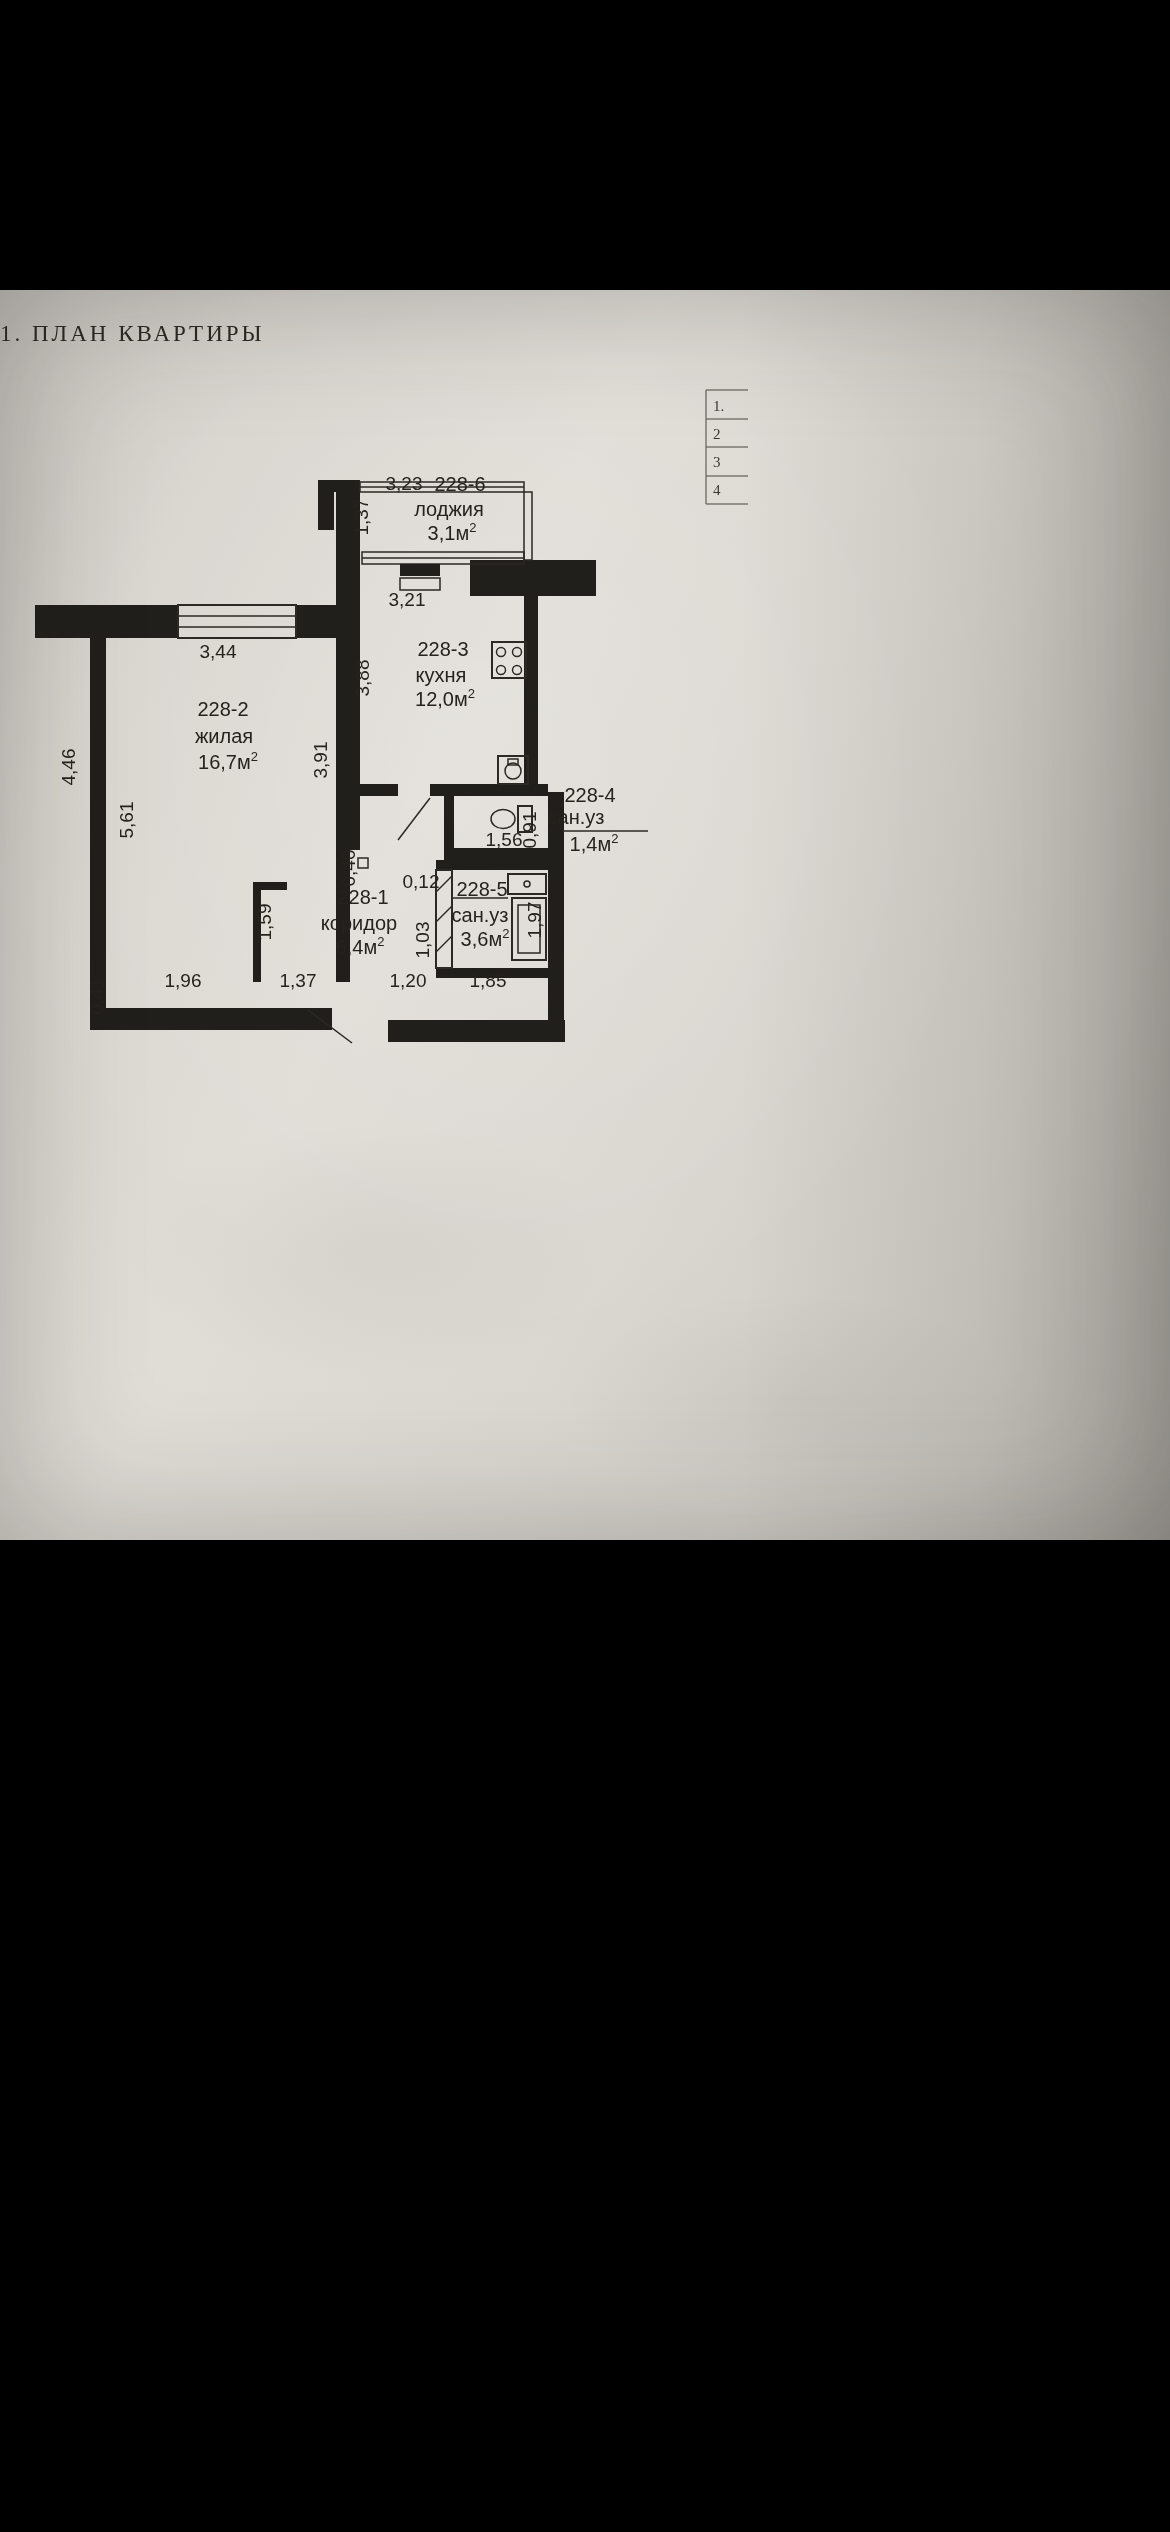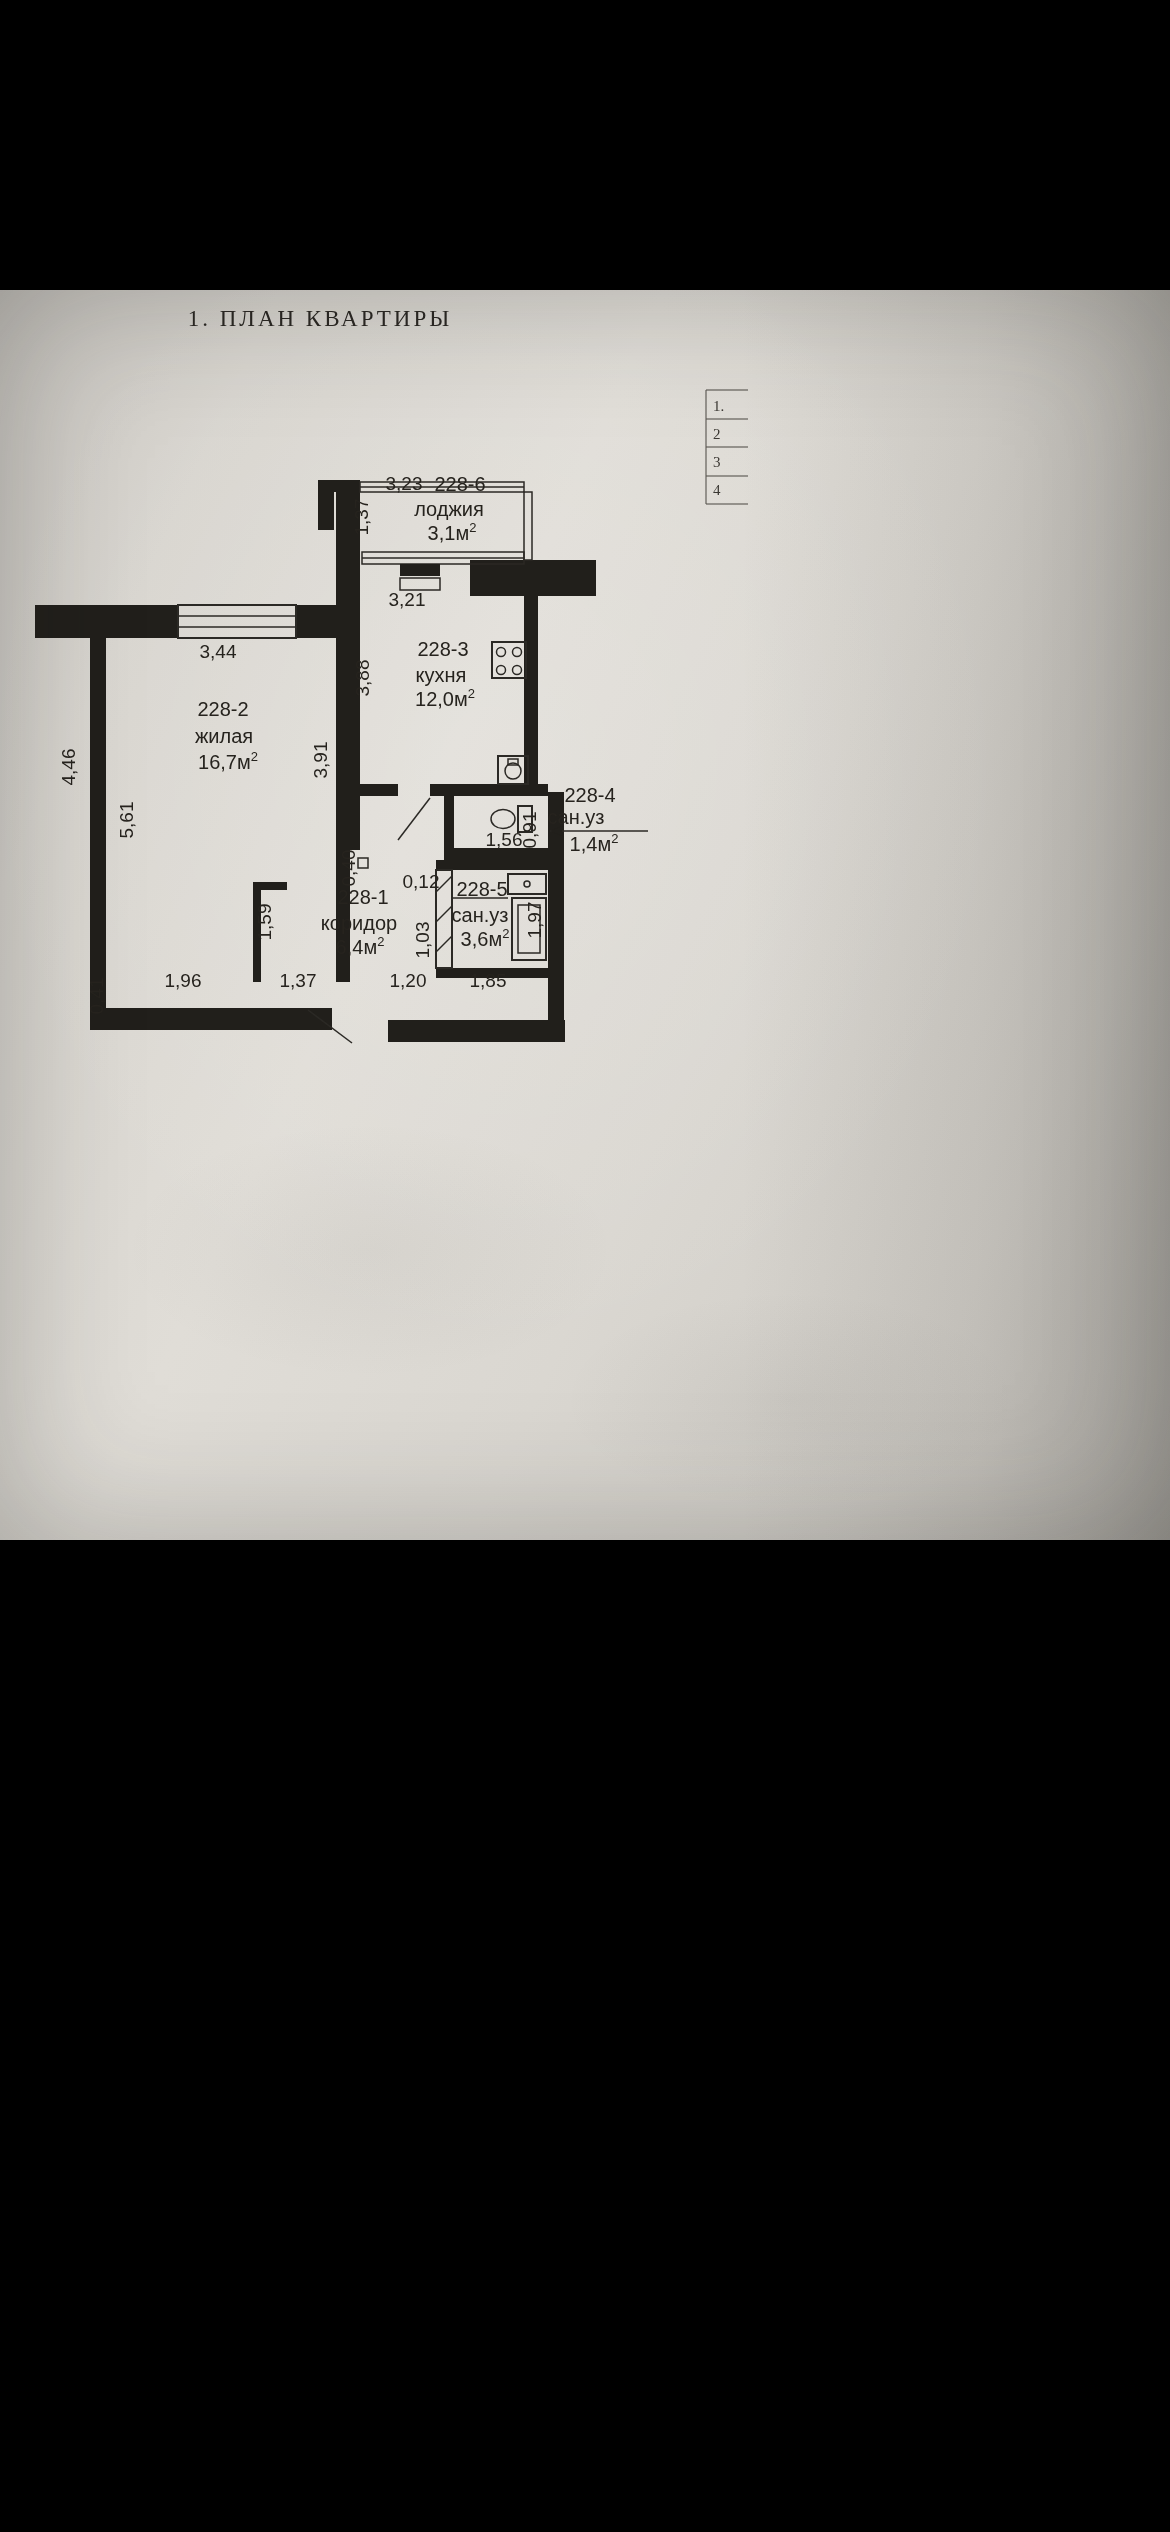--- a/index.html
+++ b/index.html
@@ -14,21 +14,21 @@
          background:radial-gradient(ellipse at 42% 38%, rgba(255,255,255,0.16) 0%, rgba(255,255,255,0) 55%);}
   .photo .vignette{position:absolute;top:0;left:0;width:100%;height:100%;
          box-shadow:inset 0 0 140px rgba(30,28,25,0.28);}
   .edge-shadow{position:absolute;top:0;right:0;width:430px;height:100%;
          background:linear-gradient(90deg,rgba(0,0,0,0) 0%,rgba(70,67,62,0.10) 55%,rgba(50,48,44,0.22) 100%);}
   .crease{position:absolute;border-radius:50%;}
   .crease.c1{left:120px;top:830px;width:500px;height:260px;
          background:radial-gradient(ellipse,rgba(60,58,54,0.05),rgba(0,0,0,0) 70%);}
   .crease.c2{left:560px;top:1000px;width:460px;height:220px;
          background:radial-gradient(ellipse,rgba(60,58,54,0.06),rgba(0,0,0,0) 70%);}
-  .title{position:absolute;top:16px;left:0;width:640px;text-align:center;
+  .title{position:absolute;top:31px;left:0;width:640px;
          font-family:"Liberation Serif",serif;font-size:23px;letter-spacing:3px;color:#2b2824;}
   svg.plan{position:absolute;top:0;left:0;}
   .wall{fill:#211f1b;stroke:none;}
   .thin{fill:none;stroke:#2b2925;stroke-width:2;}
   .thin15{fill:none;stroke:#2b2925;stroke-width:1.5;}
   .darkfill{fill:#211f1b;}
   text{font-family:"Liberation Sans",sans-serif;fill:#26231e;}
   .room{font-size:20px;text-anchor:middle;}
   .dim{font-size:19px;text-anchor:middle;}
   .sup{font-size:13px;}

